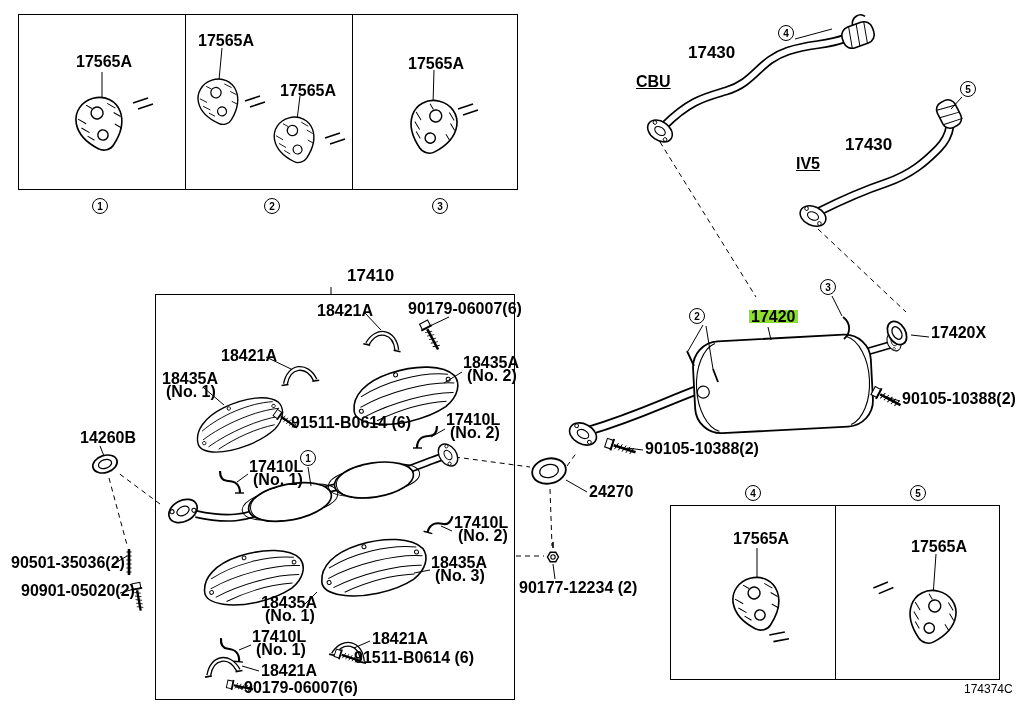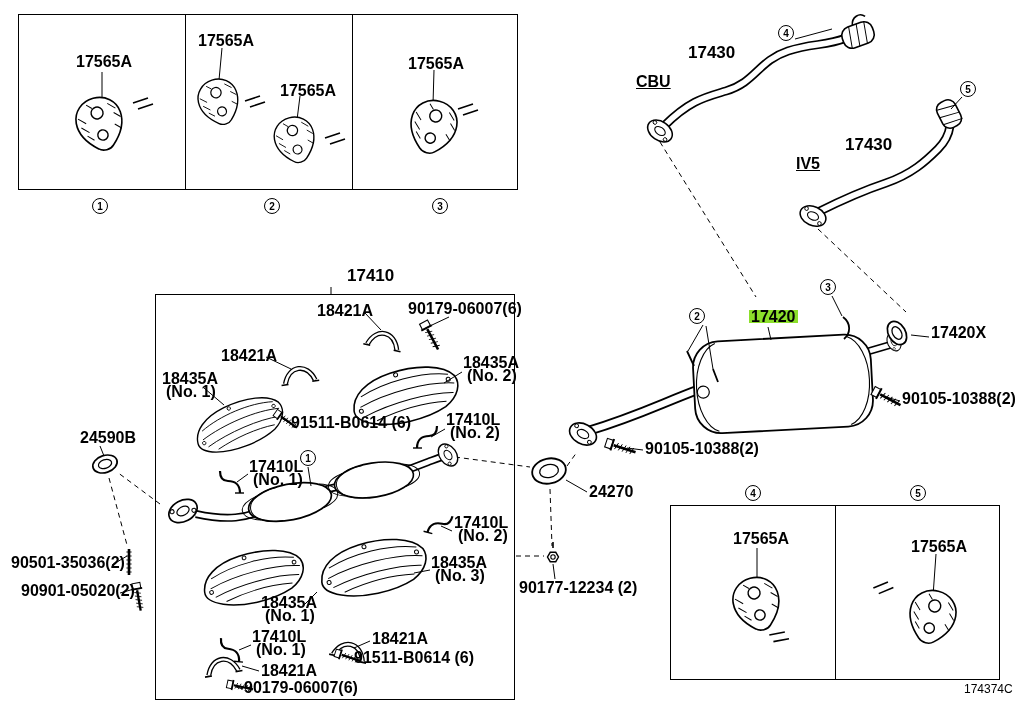--- a/index.html
+++ b/index.html
@@ -288,21 +288,21 @@
 </div>
 <div class="lbl" style="left:252px;top:630px;">
   <span>17410L</span>
   <span class="sub">(No. 1)</span>
 </div>
 <div class="lbl" style="left:372px;top:632px;">18421A</div>
 <div class="lbl" style="left:354px;top:651px;">91511-B0614 (6)</div>
 <div class="lbl" style="left:261px;top:664px;">18421A</div>
 <div class="lbl" style="left:244px;top:681px;">90179-06007(6)</div>
 
-<div class="lbl" style="left:80px;top:431px;">24590B</div>
+<div class="lbl" style="left:80px;top:431px;">14260B</div>
 <div class="lbl" style="left:11px;top:556px;">90501-35036(2)</div>
 <div class="lbl" style="left:21px;top:584px;">90901-05020(2)</div>
 
 <div class="lbl hl" style="left:749px;top:310px;">17420</div>
 <div class="lbl" style="left:931px;top:326px;">17420X</div>
 <div class="lbl" style="left:902px;top:392px;">90105-10388(2)</div>
 <div class="lbl" style="left:645px;top:442px;">90105-10388(2)</div>
 <div class="lbl" style="left:589px;top:485px;">24270</div>
 <div class="lbl" style="left:519px;top:581px;">90177-12234 (2)</div>
 

